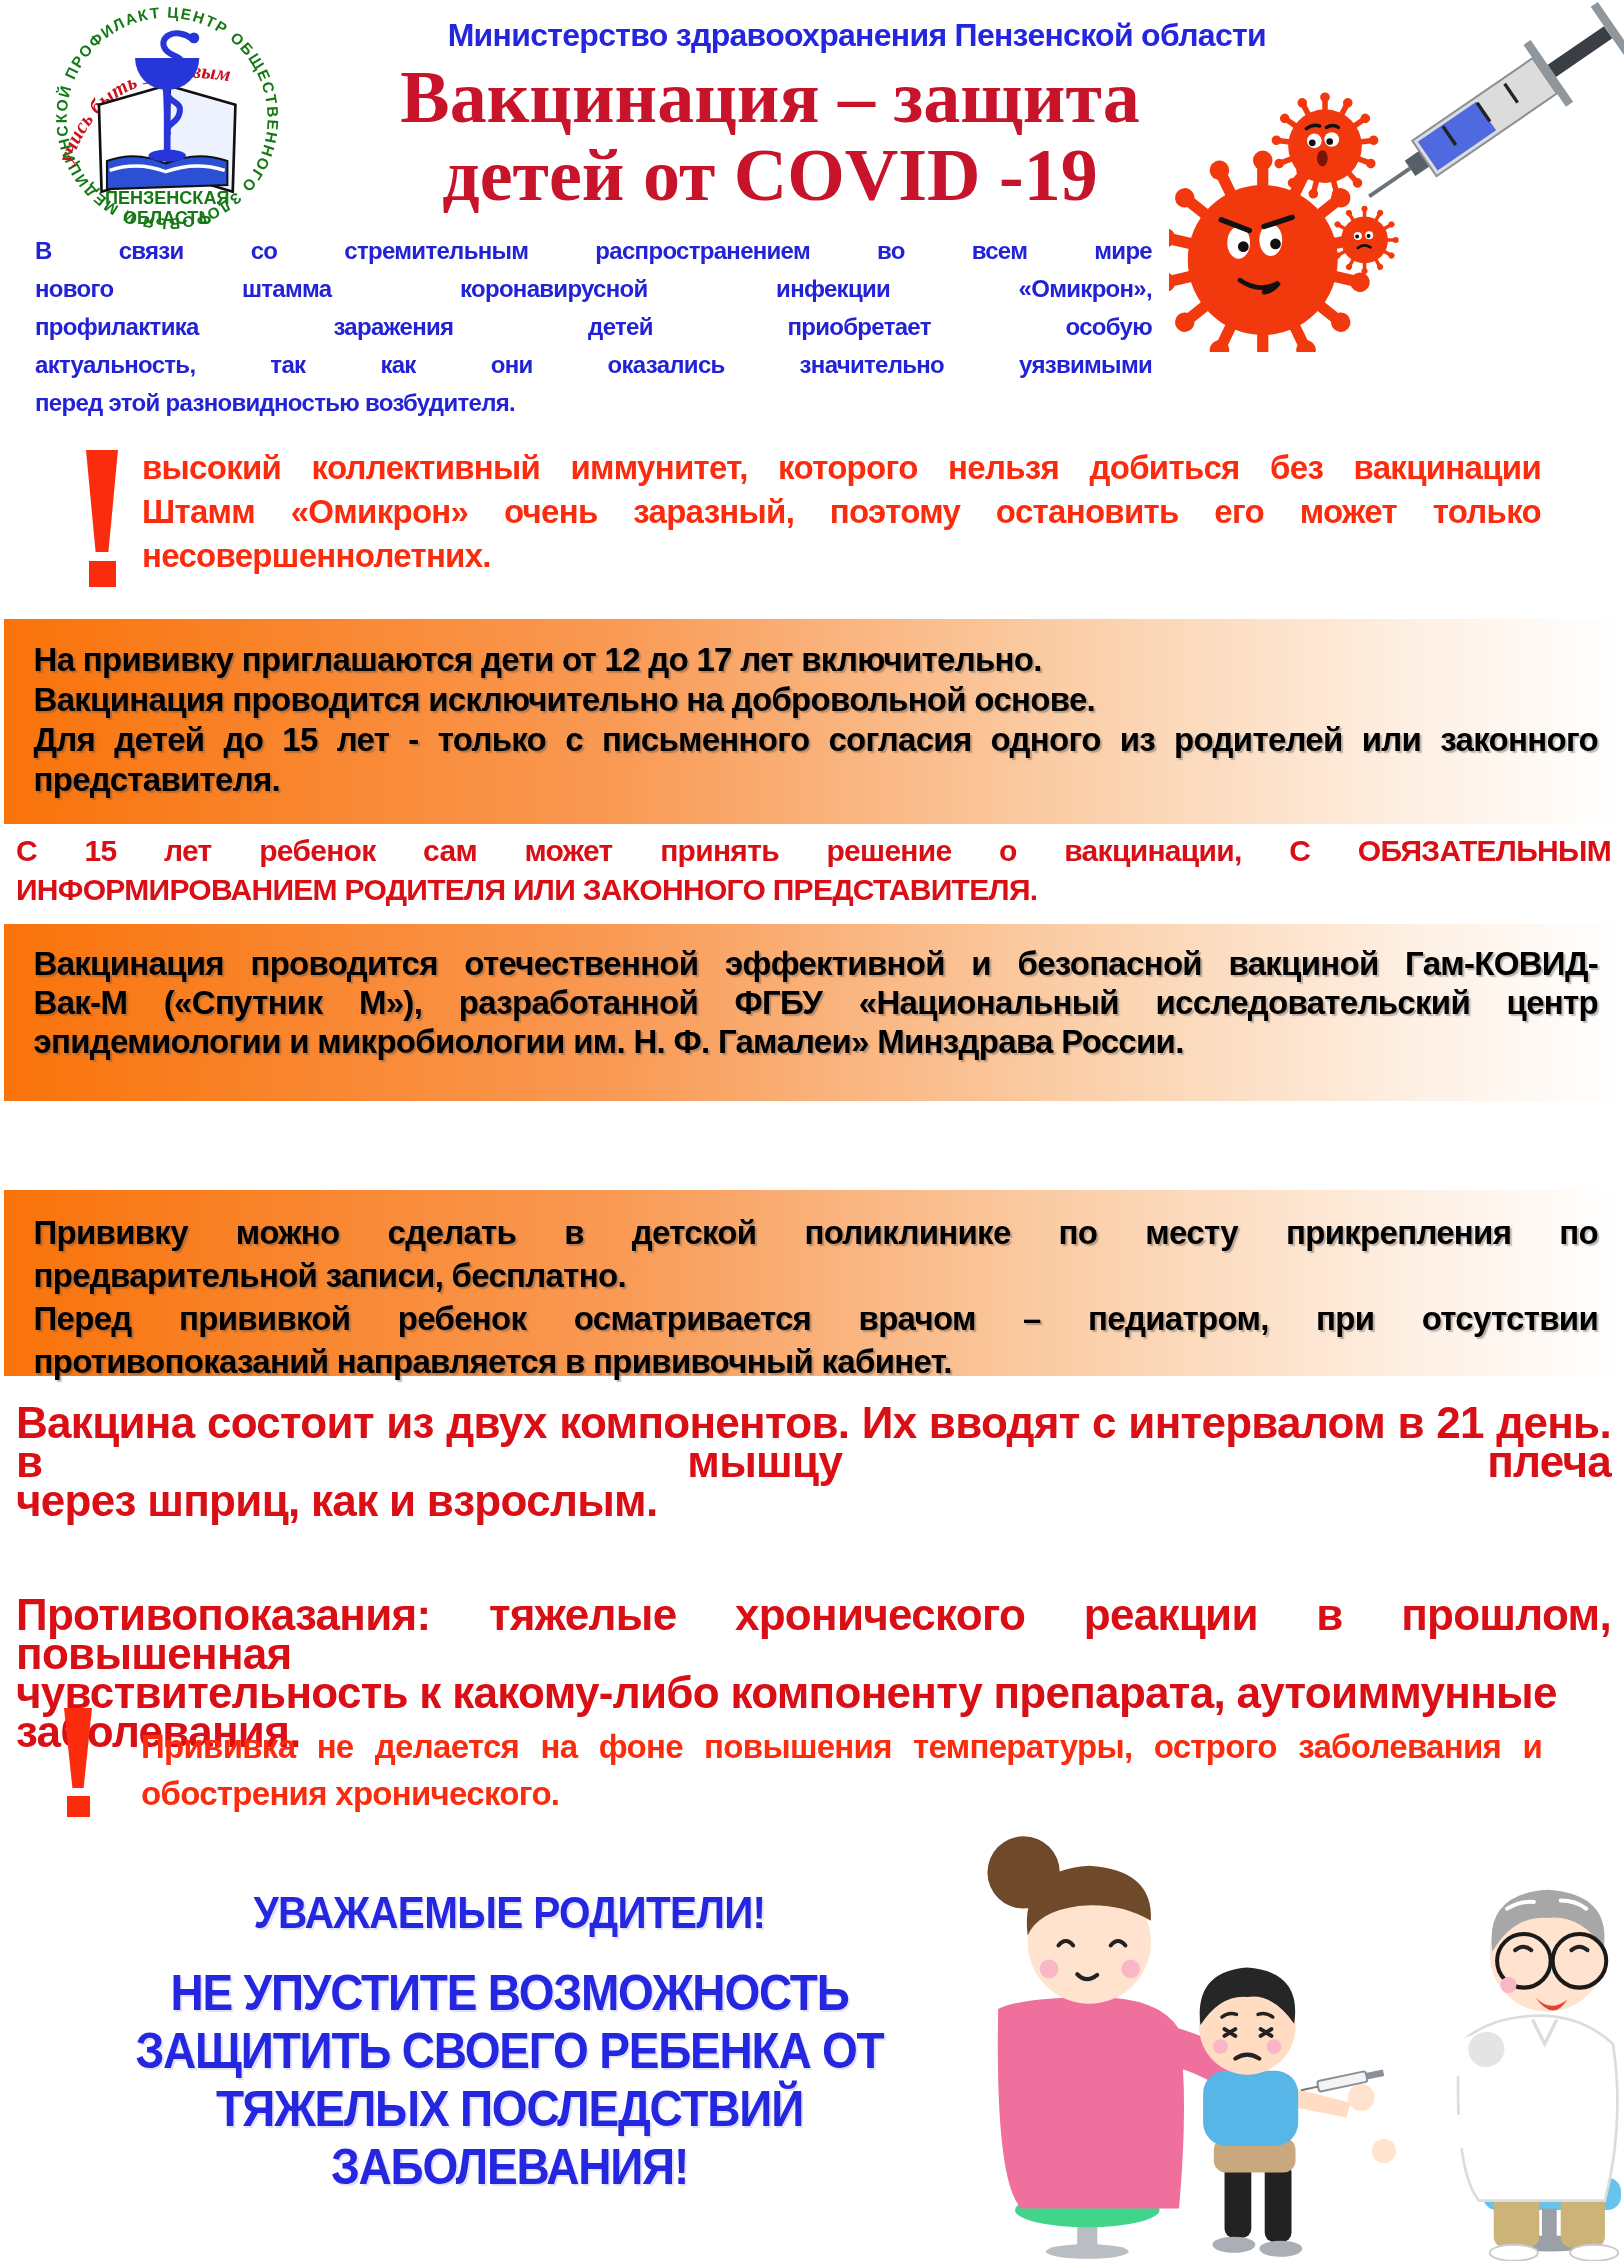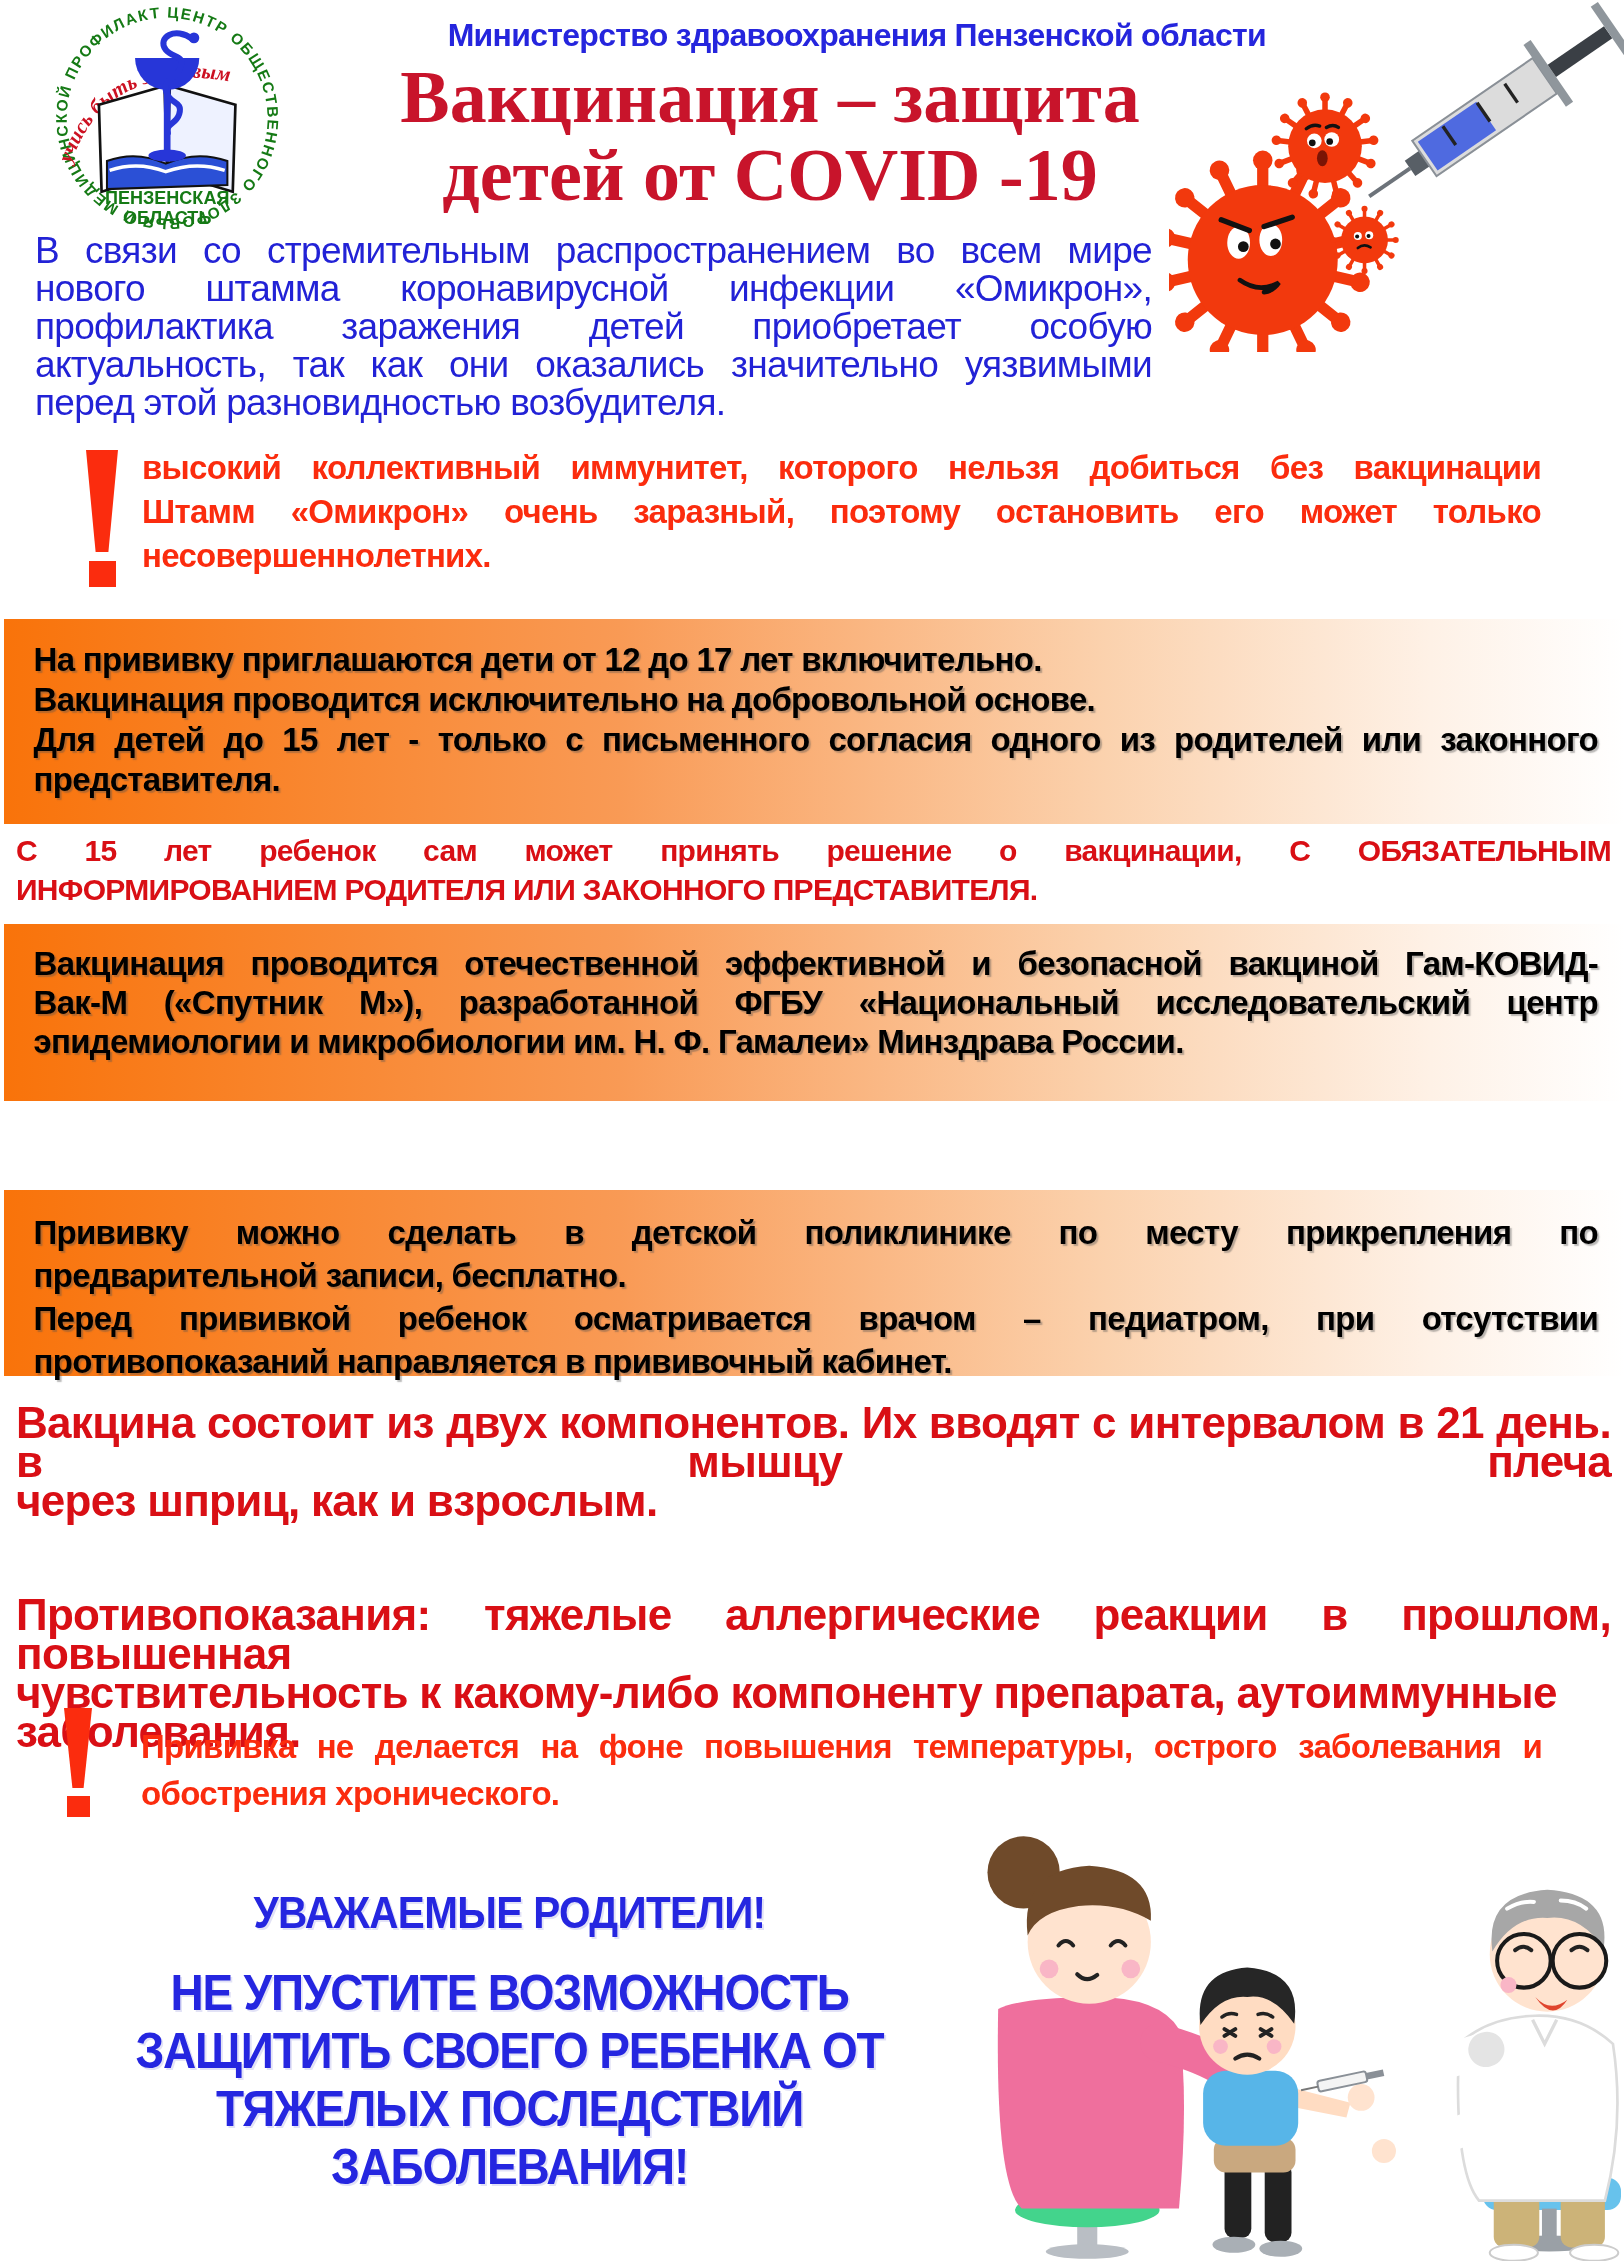--- a/index.html
+++ b/index.html
@@ -12,21 +12,21 @@
             font-weight:bold;font-size:32px;letter-spacing:-0.7px;color:#2525dd;}
   .title{position:absolute;left:348px;top:58px;width:844px;text-align:center;
          font-family:"Liberation Serif", serif;font-weight:bold;font-size:74px;
          line-height:1.06;color:#c8142b;}
   .hero{position:absolute;left:1169px;top:0;width:456px;height:352px;}
 
   
   .j{text-align:justify;text-align-last:justify;}
   .l{text-align:left;text-align-last:left;}
   .intro{position:absolute;left:35px;top:232px;width:1117px;
-         font-weight:normal;font-size:37px;line-height:38px;letter-spacing:-0.7px;color:#2222d6;}
+         font-weight:bold;font-size:24px;line-height:38px;letter-spacing:-0.7px;color:#2222d6;}
   .warnText{position:absolute;font-weight:bold;font-size:33px;letter-spacing:-0.7px;color:#fb2c0e;}
   .warn1-text{left:142px;top:446px;width:1399px;line-height:44px;}
   .warn2-text{left:141px;top:1723px;width:1401px;line-height:47px;}
 
   .bang{position:absolute;display:flex;flex-direction:column;align-items:center;}
   .bang-bar{background:#fb2c0e;clip-path:polygon(0 0,100% 0,70% 100%,30% 100%);}
   .bang-dot{background:#fb2c0e;}
   .bang1{left:86px;top:450px;}
   .bang1 .bang-bar{width:32px;height:102px;}
   .bang1 .bang-dot{width:27px;height:25.5px;margin-top:9.4px;}
@@ -271,21 +271,21 @@
     <div class="l">предварительной записи, бесплатно.</div>
     <div class="j">Перед прививкой ребенок осматривается врачом – педиатром, при отсутствии</div>
     <div class="l">противопоказаний направляется в прививочный кабинет.</div>
   </div>
 
   <div class="redp redp1">
     <div class="j">Вакцина состоит из двух компонентов. Их вводят с интервалом в 21 день. в мышцу плеча</div>
     <div class="l">через шприц, как и взрослым.</div>
   </div>
   <div class="redp redp3">
-    <div class="j">Противопоказания: тяжелые аллергические реакции в прошлом, повышенная</div>
+    <div class="j">Противопоказания: тяжелые хронического реакции в прошлом, повышенная</div>
     <div class="l">чувствительность к какому-либо компоненту препарата, аутоиммунные заболевания.</div>
   </div>
 
   <div class="bang bang2">
     <div class="bang-bar"></div>
     <div class="bang-dot"></div>
   </div>
   <div class="warnText warn2-text">
     <div class="j">Прививка не делается на фоне повышения температуры, острого заболевания и</div>
     <div class="l">обострения хронического.</div>

